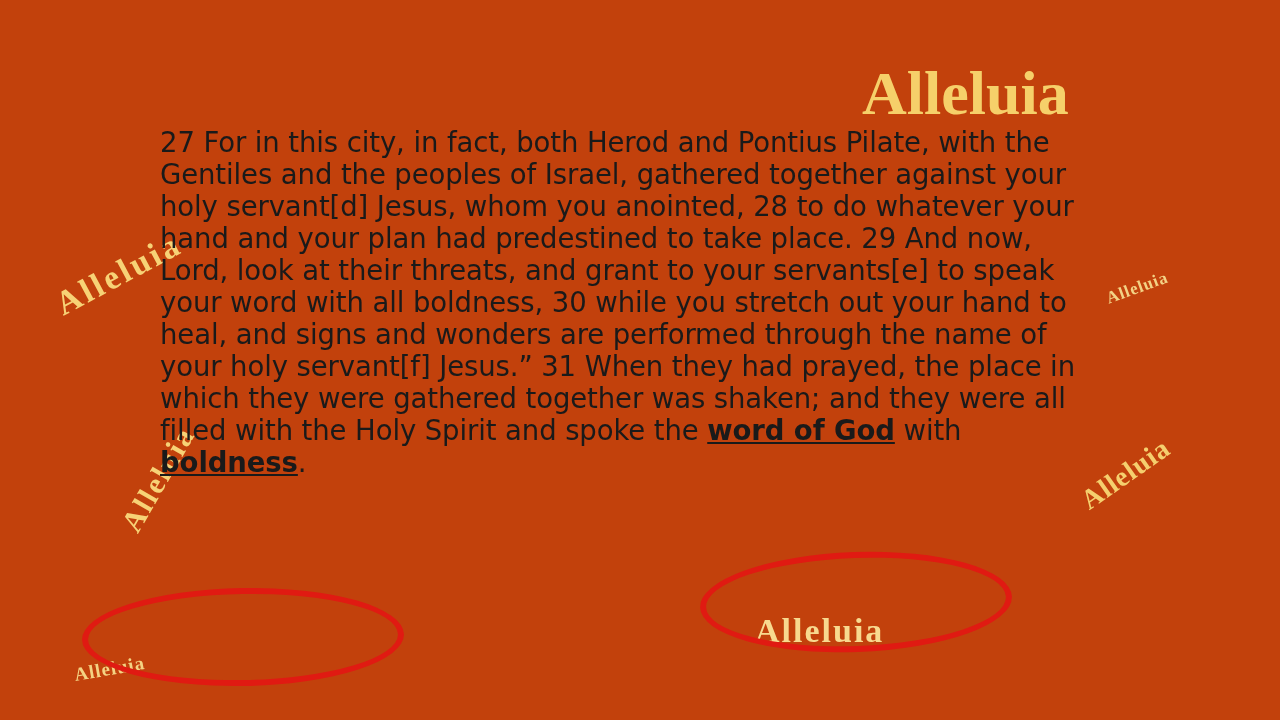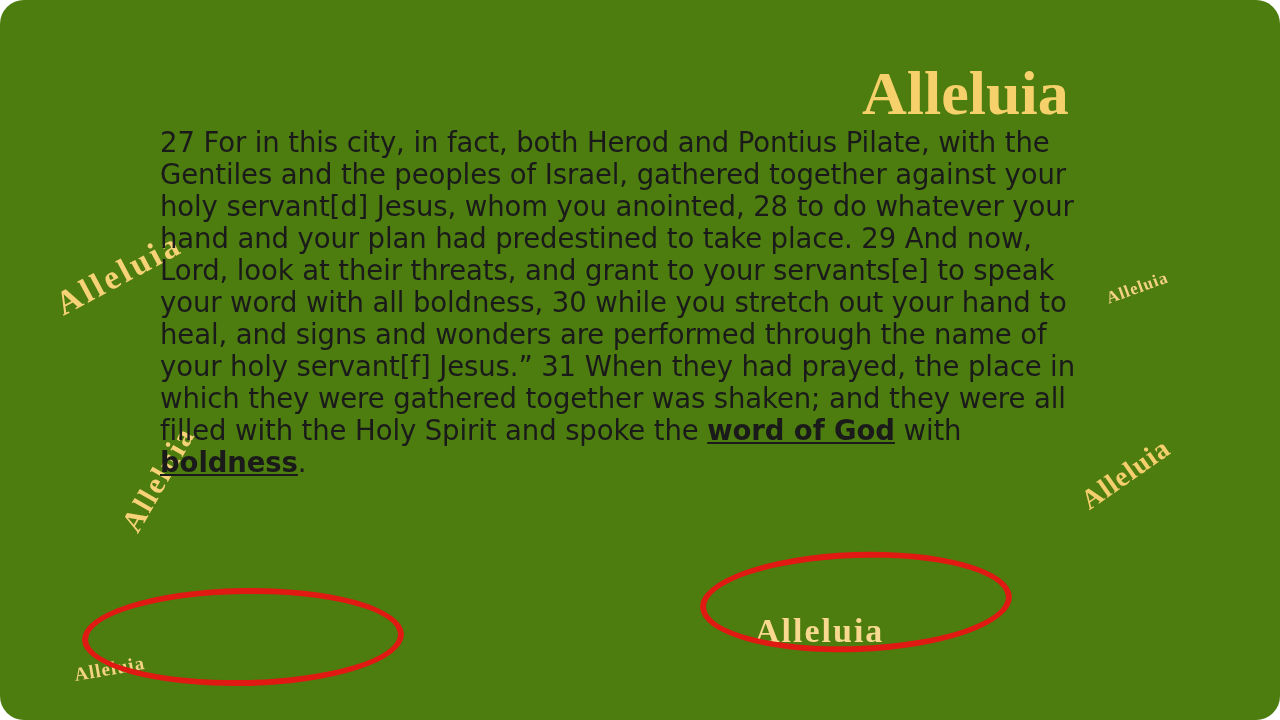--- a/index.html
+++ b/index.html
@@ -4,24 +4,23 @@
 <style>
   html, body {
     margin: 0;
     padding: 0;
     background: #ffffff;
   }
   #slide {
     position: relative;
     width: 1280px;
     height: 720px;
-    background: #4d7c0f;
+    background: #c2410c;
     overflow: hidden;
     font-family: "Liberation Sans", sans-serif;
-    border-radius: 24px;
   }
 
   
   .alleluia {
     position: absolute;
     color: #f5cf63;
     font-family: "Liberation Serif", serif;
     font-weight: bold;
     white-space: nowrap;
     user-select: none;

